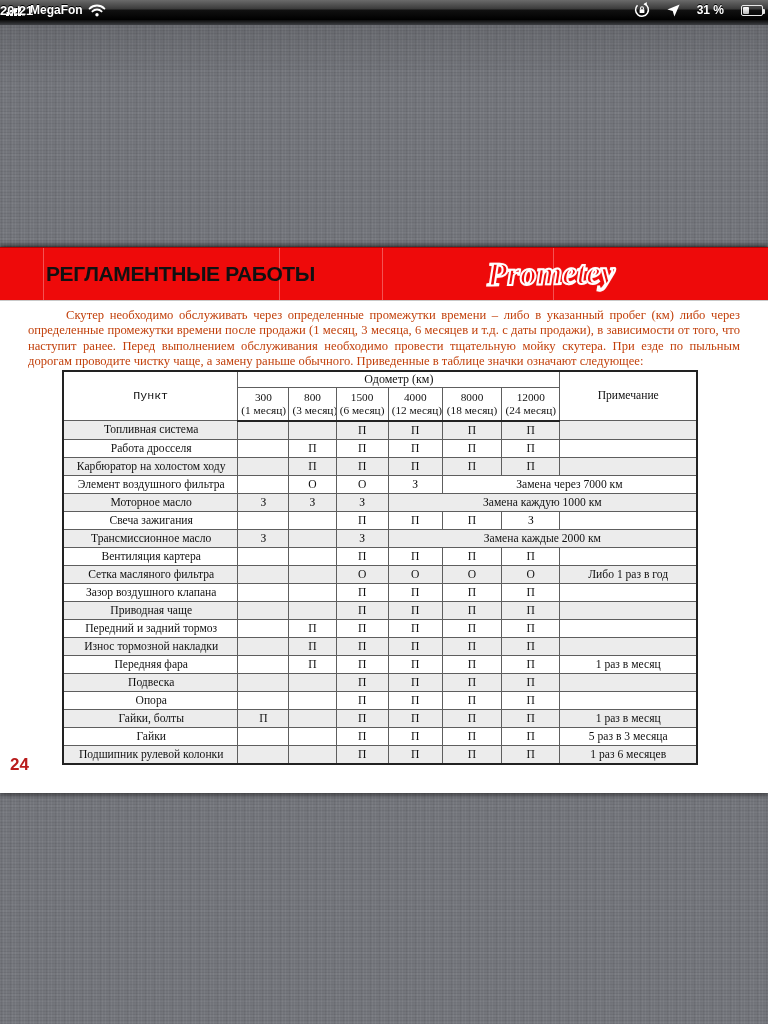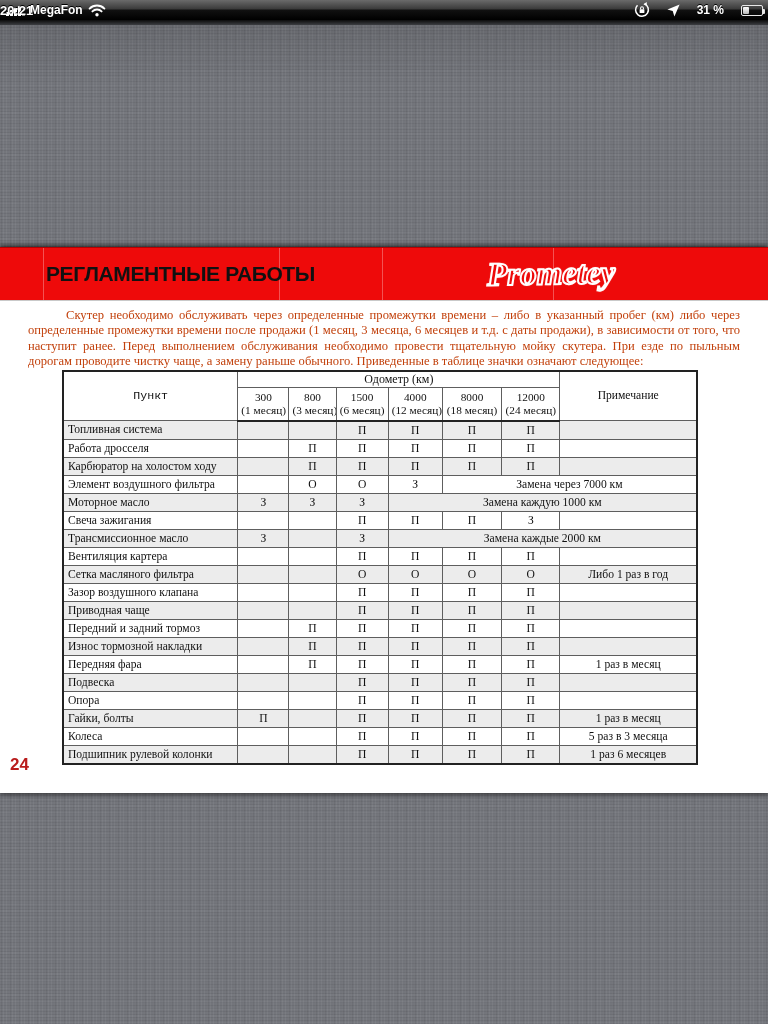--- a/index.html
+++ b/index.html
@@ -66,21 +66,21 @@
   table.maint td,table.maint th{border:1px solid #5e5e5e;padding:0 3px;
     overflow:hidden;white-space:nowrap;font-weight:normal;}
   table.maint thead th{text-align:center;}
   th.odo-span{height:13px;font-size:12px;border-bottom:1px solid #5e5e5e;}
   th.item-h,th.note-h{font-size:11.6px;}
   th.odo-col{height:32px;font-size:11.3px;line-height:13px;border-top:1px solid #5e5e5e;}
   thead tr.sub th{border-bottom:2px solid #222;}
   th.item-h{border-bottom:2px solid #222;font-family:Liberation Mono, monospace;}
   th.note-h{border-bottom:2px solid #222;}
   tbody td{height:17px;text-align:center;}
-  tbody td.item{text-align:left;padding-left:4px;}
+  tbody td.item{text-align:center;padding-left:4px;}
   tbody tr.shade td{background:var(--row-shade,#ececec);}
 
   .page-num{position:absolute;left:10px;top:508px;font-family:"Liberation Sans",sans-serif;
     font-weight:bold;font-size:17px;color:#b91c1c;z-index:12;}
 
   
   .icn{display:block;}
 </style>
 </head>
 <body>
@@ -340,21 +340,21 @@
                 <td class="item">Гайки, болты</td>
                 <td>П</td>
                 <td></td>
                 <td>П</td>
                 <td>П</td>
                 <td>П</td>
                 <td>П</td>
                 <td>1 раз в месяц</td>
               </tr>
               <tr>
-                <td class="item">Колеса</td>
+                <td class="item">Гайки</td>
                 <td></td>
                 <td></td>
                 <td>П</td>
                 <td>П</td>
                 <td>П</td>
                 <td>П</td>
                 <td>5 раз в 3 месяца</td>
               </tr>
               <tr class="shade">
                 <td class="item">Подшипник рулевой колонки</td>

